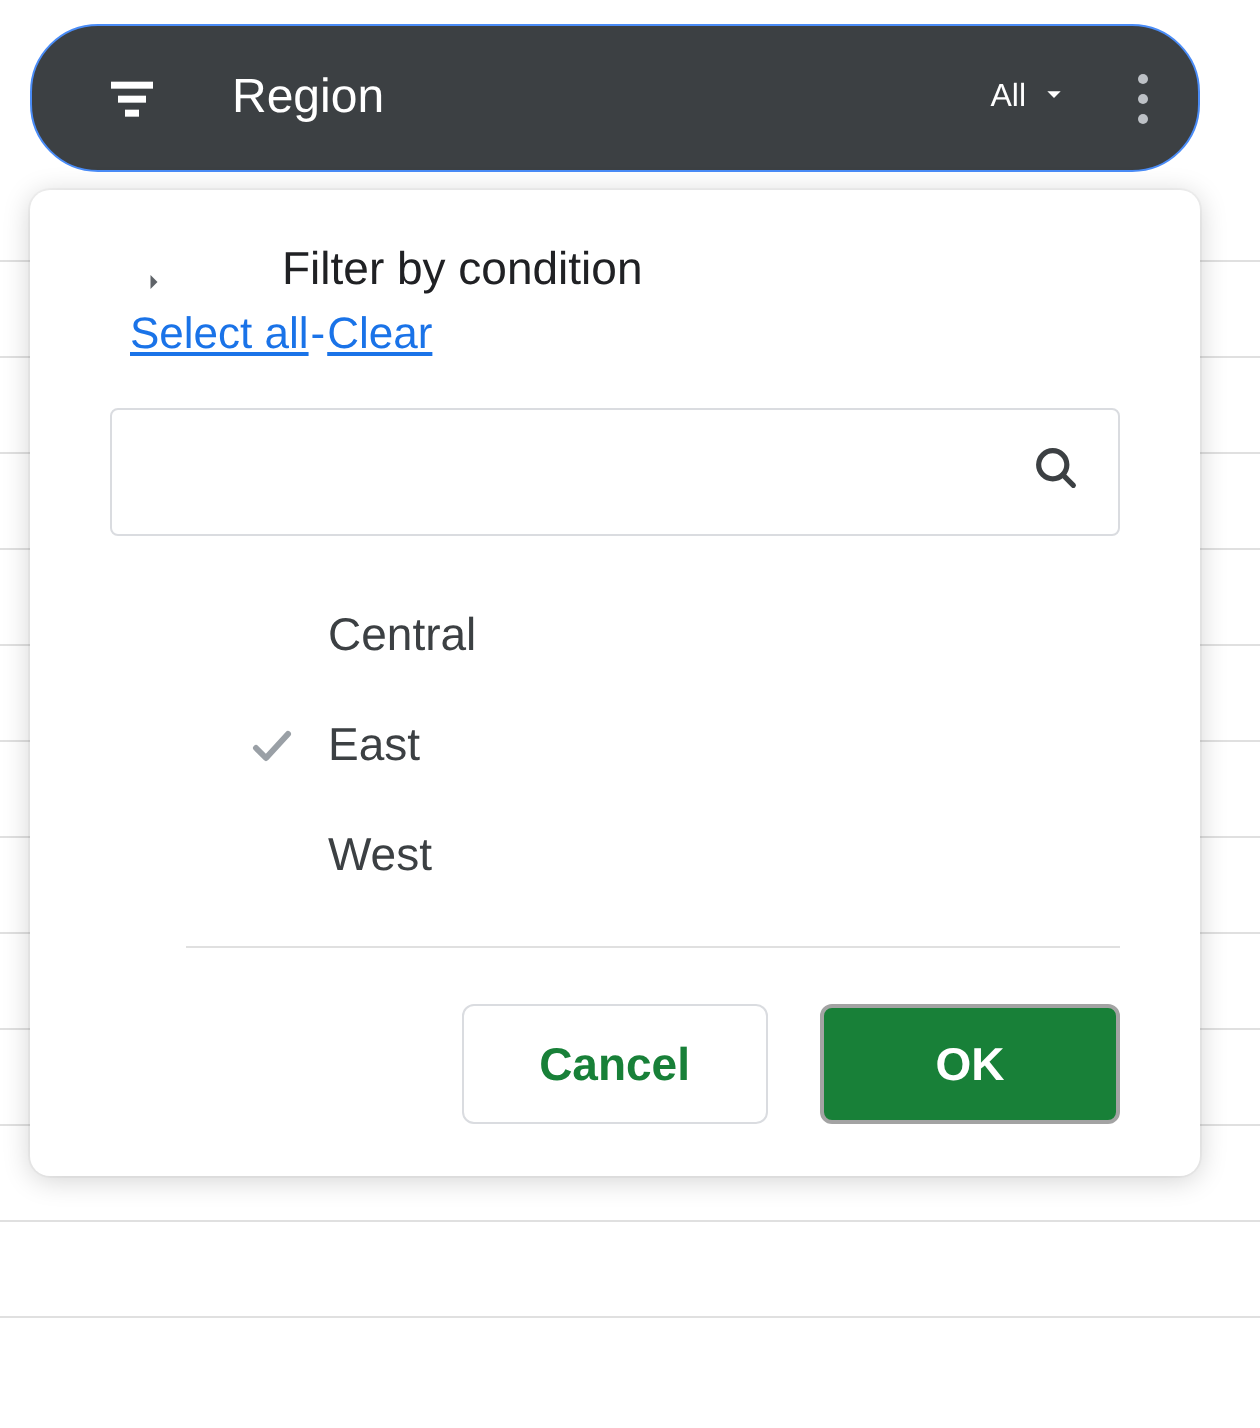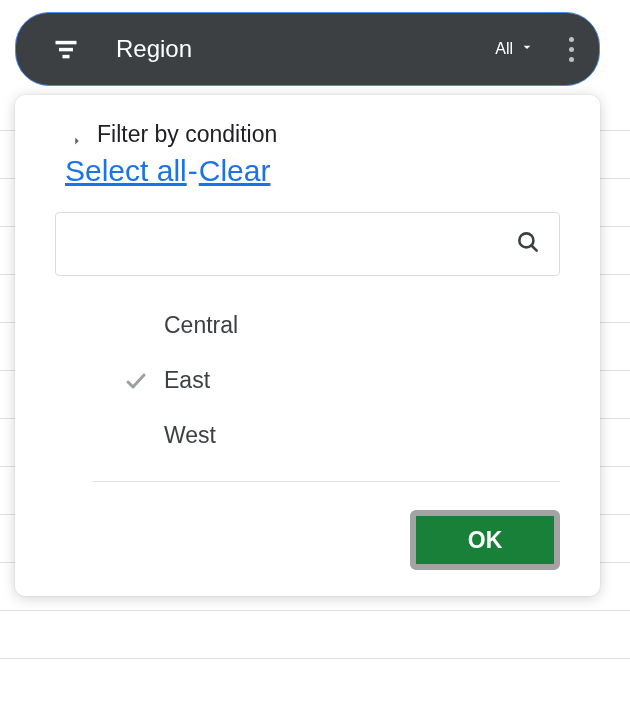--- a/index.html
+++ b/index.html
@@ -77,30 +77,31 @@
     box-shadow: 0 2px 14px rgba(0,0,0,0.18), 0 0 0 1px rgba(0,0,0,0.03);
     padding: 22px 0 26px 0;
   }
   .popup .section-row {
     display: flex;
     align-items: flex-end;
     padding: 4px 0 4px 50px;
     font-size: 23px;
     color: #202124;
     cursor: pointer;
+    gap: 44px;
   }
   .popup .section-row .arrow {
     width: 24px;
     display: flex; align-items: center; justify-content: center;
     margin-right: 8px;
     color: #5f6368;
   }
   .links-row {
     padding: 2px 0 10px 50px;
-    font-size: 30px;
+    font-size: 22px;
   }
   .links-row a {
     color: #1a73e8;
     text-decoration: underline;
     cursor: pointer;
   }
   .links-row .sep {
     color: #1a73e8;
     text-decoration: none;
     margin: 0 1px;
@@ -162,21 +163,21 @@
     cursor: pointer;
   }
   .btn-cancel {
     background: #fff;
     border: 1px solid #dadce0;
     color: #188038;
     padding: 0 38px;
   }
   .btn-ok {
     background: #188038;
-    border: 6px solid #a3a3a3;
+    border: 2px solid #a3a3a3;
     color: #fff;
     padding: 0 38px;
   }
 </style>
 </head>
 <body>
 
 <div class="gridlines">
   <div style="top:130px"></div>
   <div style="top:178px"></div>
@@ -257,16 +258,17 @@
     </div>
     <div class="value-item">
       <span class="check"></span>
       <span>West</span>
     </div>
   </div>
 
   <div class="divider"></div>
 
   <div class="button-row">
+    <div class="btn btn-cancel">Cancel</div>
     <div class="btn btn-ok">OK</div>
   </div>
 
 </div>
 
 </body></html>

